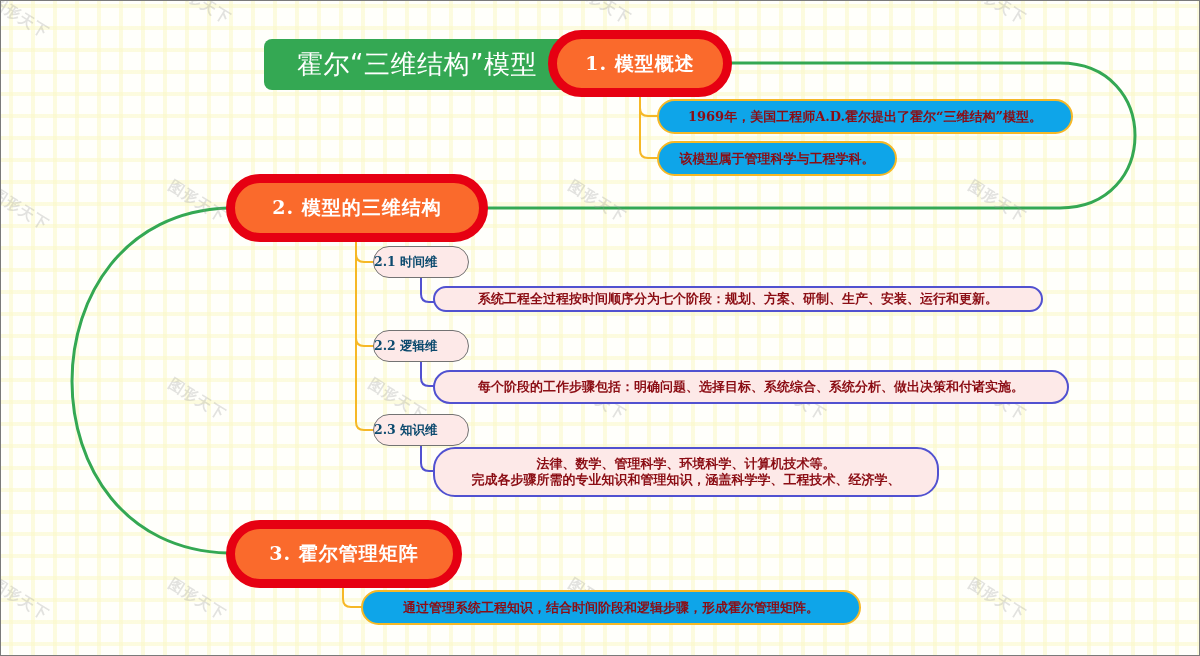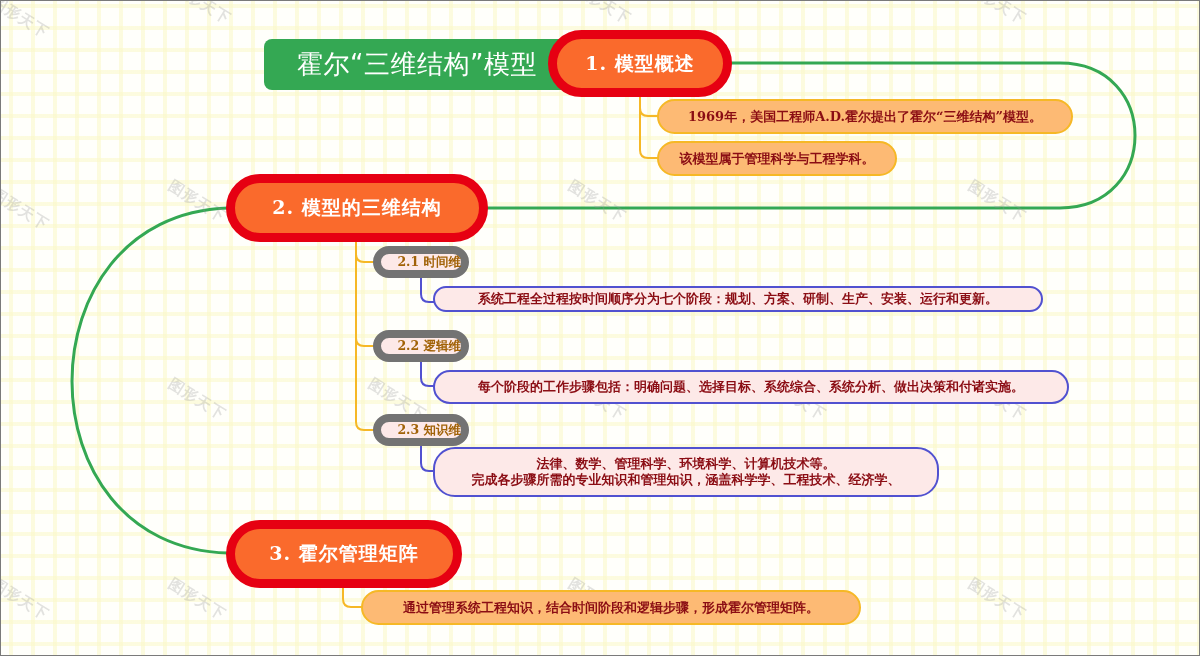--- a/index.html
+++ b/index.html
@@ -32,29 +32,29 @@
     border: 9px solid #e60012; background: #fa6a2c; border-radius: 40px;
     color: #ffffff; font-weight: bold; font-size: 19px;
     display: flex; align-items: center; justify-content: center;
     font-family: "DejaVu Serif", serif; letter-spacing: 1px;
   }
   .main-1 { left: 548px; top: 30px; width: 184px; height: 67px; }
   .main-2 { left: 226px; top: 174px; width: 262px; height: 68px; }
   .main-3 { left: 226px; top: 520px; width: 236px; height: 68px; }
 
   .leaf {
-    border: 2px solid #f6b826; background: #fdba74; border-radius: 22px;
+    border: 2px solid #f6b826; background: #0ea5e9; border-radius: 22px;
     color: #8b0d14; font-weight: bold; font-size: 13px;
     display: flex; align-items: center; justify-content: center;
     font-family: "DejaVu Serif", serif; padding: 0 12px;
   }
   .sub {
-    border: 8px solid #737373; background: #fde9e8; border-radius: 18px;
-    color: #a16207; font-weight: bold; font-size: 12.5px;
-    display: flex; align-items: center; justify-content: flex-end;
+    border: 1px solid #737373; background: #fde9e8; border-radius: 18px;
+    color: #0c4a6e; font-weight: bold; font-size: 12.5px;
+    display: flex; align-items: center; justify-content: flex-start;
     font-family: "DejaVu Serif", serif;
   }
   .detail {
     border: 2px solid #5151d0; background: #fde9e8; border-radius: 22px;
     color: #8b0d14; font-weight: bold; font-size: 13px;
     display: flex; align-items: center; justify-content: center;
     font-family: "DejaVu Serif", serif; padding: 0 12px; text-align: center;
     line-height: 16px;
   }
   .detail.multi { flex-direction: column; }

